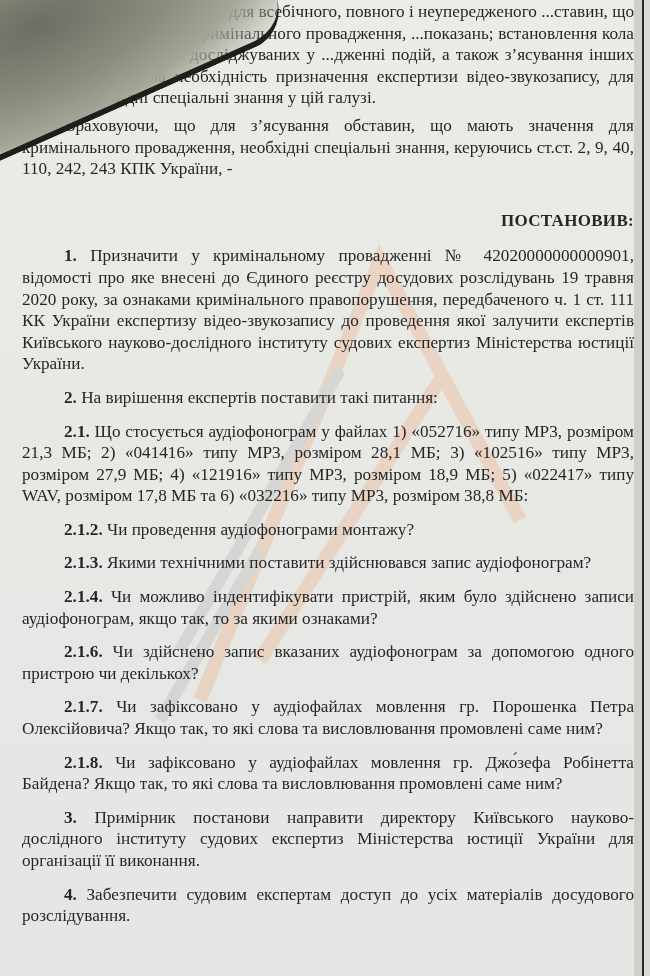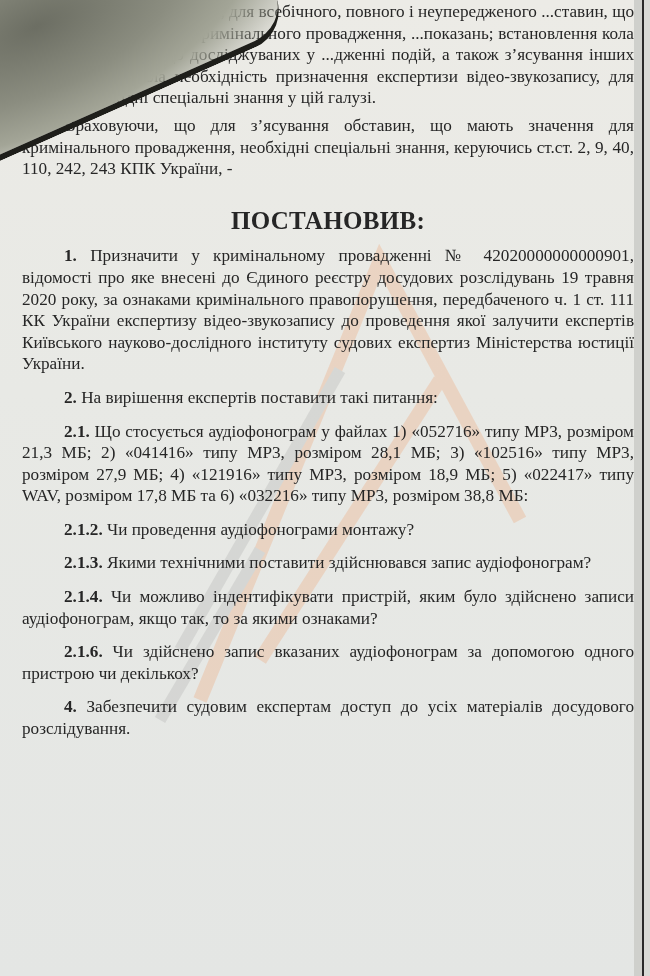--- a/index.html
+++ b/index.html
@@ -27,21 +27,21 @@
       position: absolute; left: 140px; top: 220px; width: 420px; height: 520px;
       pointer-events: none; z-index: 1; opacity: 0.22;
     }
     .content {
       position: absolute; left: 22px; top: 0; width: 612px; z-index: 2;
       color: #262626; font-size: 17.2px; line-height: 21.6px;
     }
     p { margin: 0; text-align: justify; text-align-last: left; }
     .ind { text-indent: 42px; margin-top: 12px; }
     .top { padding-left: 20px; }
-    .heading { text-align: center; font-weight: bold; font-size: 25px; margin: 30px 0 14px 0; letter-spacing: 0.3px; }
+    .heading { text-align: right; font-weight: bold; font-size: 17px; margin: 30px 0 14px 0; letter-spacing: 0.3px; }
     b { font-weight: bold; }
   </style>
 </head>
 <body>
 
 <div class="paper">
   <div class="edge"></div>
   <div class="shadow"></div>
 
   <svg class="watermark" viewBox="0 0 420 520">
@@ -62,15 +62,18 @@
 
     <div class="heading">ПОСТАНОВИВ:</div>
 
     <p class="ind"><b>1.</b> <span>Призначити у кримінальному провадженні № 42020000000000901, відомості про яке внесені до Єдиного реєстру досудових розслідувань 19 травня 2020 року, за ознаками кримінального правопорушення, передбаченого ч. 1 ст. 111 КК України експертизу відео-звукозапису до проведення якої залучити експертів Київського науково-дослідного інституту судових експертиз Міністерства юстиції України.</span></p>
     <p class="ind"><b>2.</b> <span>На вирішення експертів поставити такі питання:</span></p>
     <p class="ind"><b>2.1.</b> <span>Що стосується аудіофонограм у файлах 1) «052716» типу МР3, розміром 21,3 МБ; 2) «041416» типу МР3, розміром 28,1 МБ; 3) «102516» типу МР3, розміром 27,9 МБ; 4) «121916» типу МР3, розміром 18,9 МБ; 5) «022417» типу WAV, розміром 17,8 МБ та 6) «032216» типу МР3, розміром 38,8 МБ:</span></p>
     <p class="ind"><b>2.1.2.</b> <span>Чи проведення аудіофонограми монтажу?</span></p>
     <p class="ind"><b>2.1.3.</b> <span>Якими технічними поставити здійснювався запис аудіофонограм?</span></p>
     <p class="ind"><b>2.1.4.</b> <span>Чи можливо індентифікувати пристрій, яким було здійснено записи аудіофонограм, якщо так, то за якими ознаками?</span></p>
     <p class="ind"><b>2.1.6.</b> <span>Чи здійснено запис вказаних аудіофонограм за допомогою одного пристрою чи декількох?</span></p>
+    <p class="ind"><b>2.1.7.</b> <span>Чи зафіксовано у аудіофайлах мовлення гр. Порошенка Петра Олексійовича? Якщо так, то які слова та висловлювання промовлені саме ним?</span></p>
+    <p class="ind"><b>2.1.8.</b> <span>Чи зафіксовано у аудіофайлах мовлення гр. Джо́зефа Робінетта Байдена? Якщо так, то які слова та висловлювання промовлені саме ним?</span></p>
+    <p class="ind"><b>3.</b> <span>Примірник постанови направити директору Київського науково-дослідного інституту судових експертиз Міністерства юстиції України для організації її виконання.</span></p>
     <p class="ind"><b>4.</b> <span>Забезпечити судовим експертам доступ до усіх матеріалів досудового розслідування.</span></p>
   </div>
 </div>
 
 </body></html>

